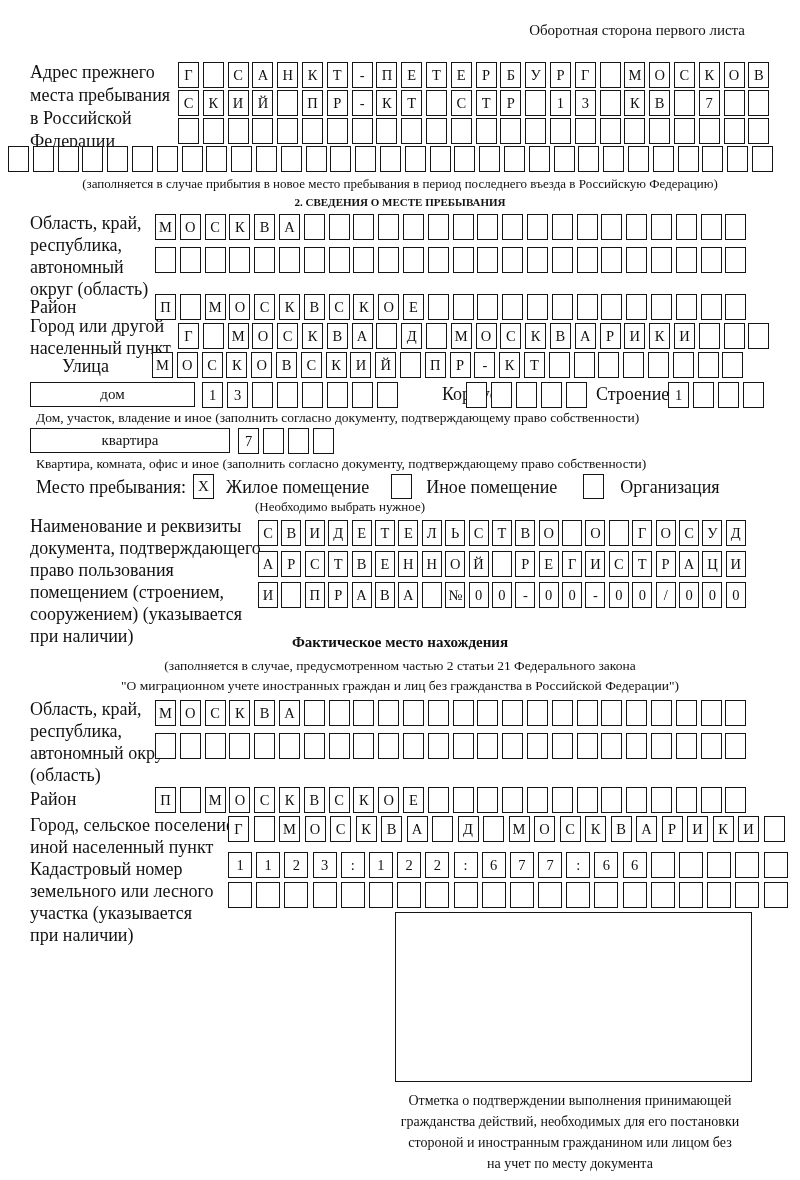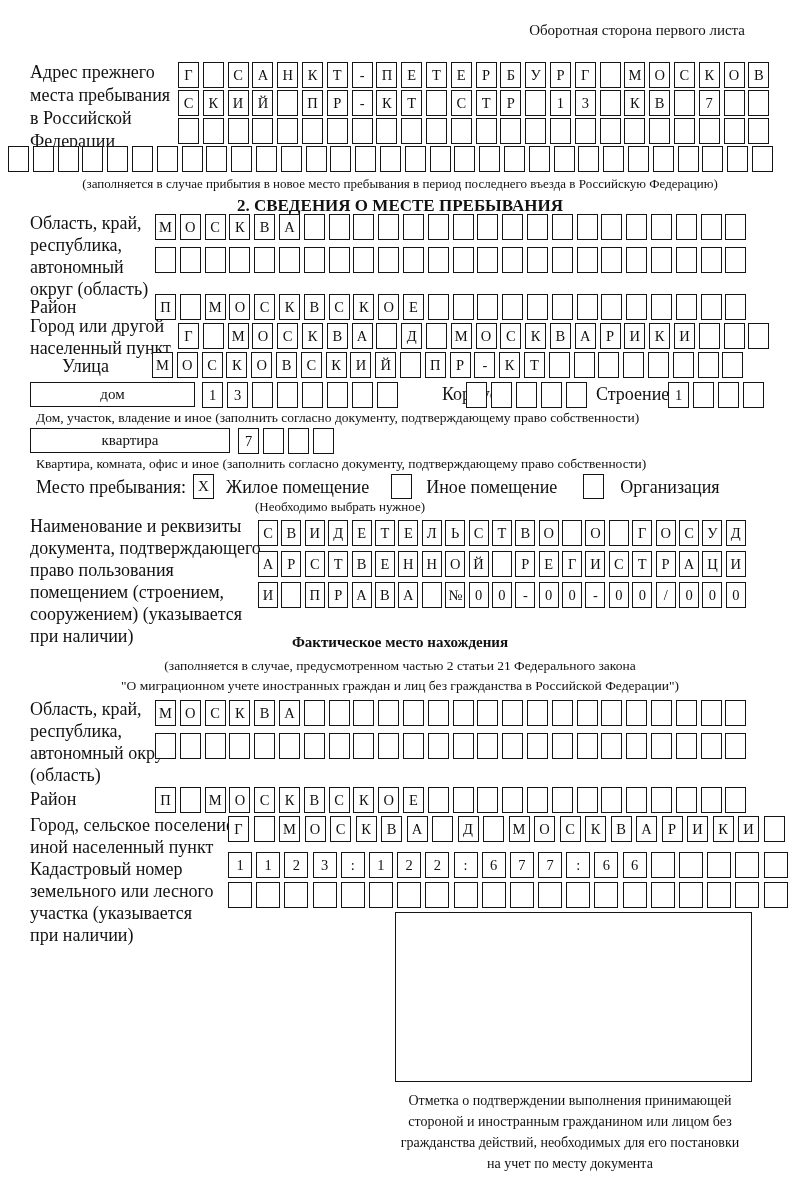--- a/index.html
+++ b/index.html
@@ -1,21 +1,21 @@
 <!DOCTYPE html>
 <html><head>
 <meta charset="utf-8">
 <style>
   html,body{margin:0;padding:0;background:#888;}
   #page{position:relative;width:800px;height:1180px;background:#ffffff;
         font-family:"Liberation Serif","DejaVu Serif",serif;color:#111;overflow:hidden;}
   .abs{position:absolute;}
   .lbl{font-size:18px;line-height:16px;white-space:nowrap;color:#111;}
   .note{font-size:13px;white-space:nowrap;color:#111;}
-  .hdr{font-size:17px;font-weight:bold;white-space:nowrap;}
+  .hdr{font-size:11px;font-weight:bold;white-space:nowrap;}
   .cellrow{display:flex;}
   .cell{box-sizing:border-box;flex:none;width:21px;height:26px;border:1.6px solid #151515;
         display:flex;align-items:center;justify-content:center;
         font-size:14.5px;line-height:1;background:#fff;}
   .g38{gap:3.8px;} .g34{gap:3.4px;} .g45{gap:4.5px;} .g42{gap:4.2px;} .g40{gap:4px;}
   .doc .cell{width:20px;}
   .kad .cell{width:24px;}
   .widebox{box-sizing:border-box;border:1.6px solid #151515;display:flex;
            align-items:center;justify-content:center;font-size:15px;background:#fff;}
   .chk{box-sizing:border-box;flex:none;width:21px;height:25px;border:1.6px solid #151515;
@@ -577,18 +577,18 @@
       <span class="cell"></span>
       <span class="cell"></span>
       <span class="cell"></span>
       <span class="cell"></span>
       <span class="cell"></span>
     </div>
 
   <div class="abs stampbox" style="left:395px;top:912px;width:357px;height:170px;"></div>
   <div class="abs note center" style="left:368px;top:1090px;width:404px;font-size:14px;white-space:normal;line-height:21px;">
     <div>Отметка о подтверждении выполнения принимающей</div>
+    <div>гражданства действий, необходимых для его постановки</div>
     <div>стороной и иностранным гражданином или лицом без</div>
-    <div>гражданства действий, необходимых для его постановки</div>
     <div>на учет по месту документа</div>
   </div>
 
 </div>
 
 </body></html>

